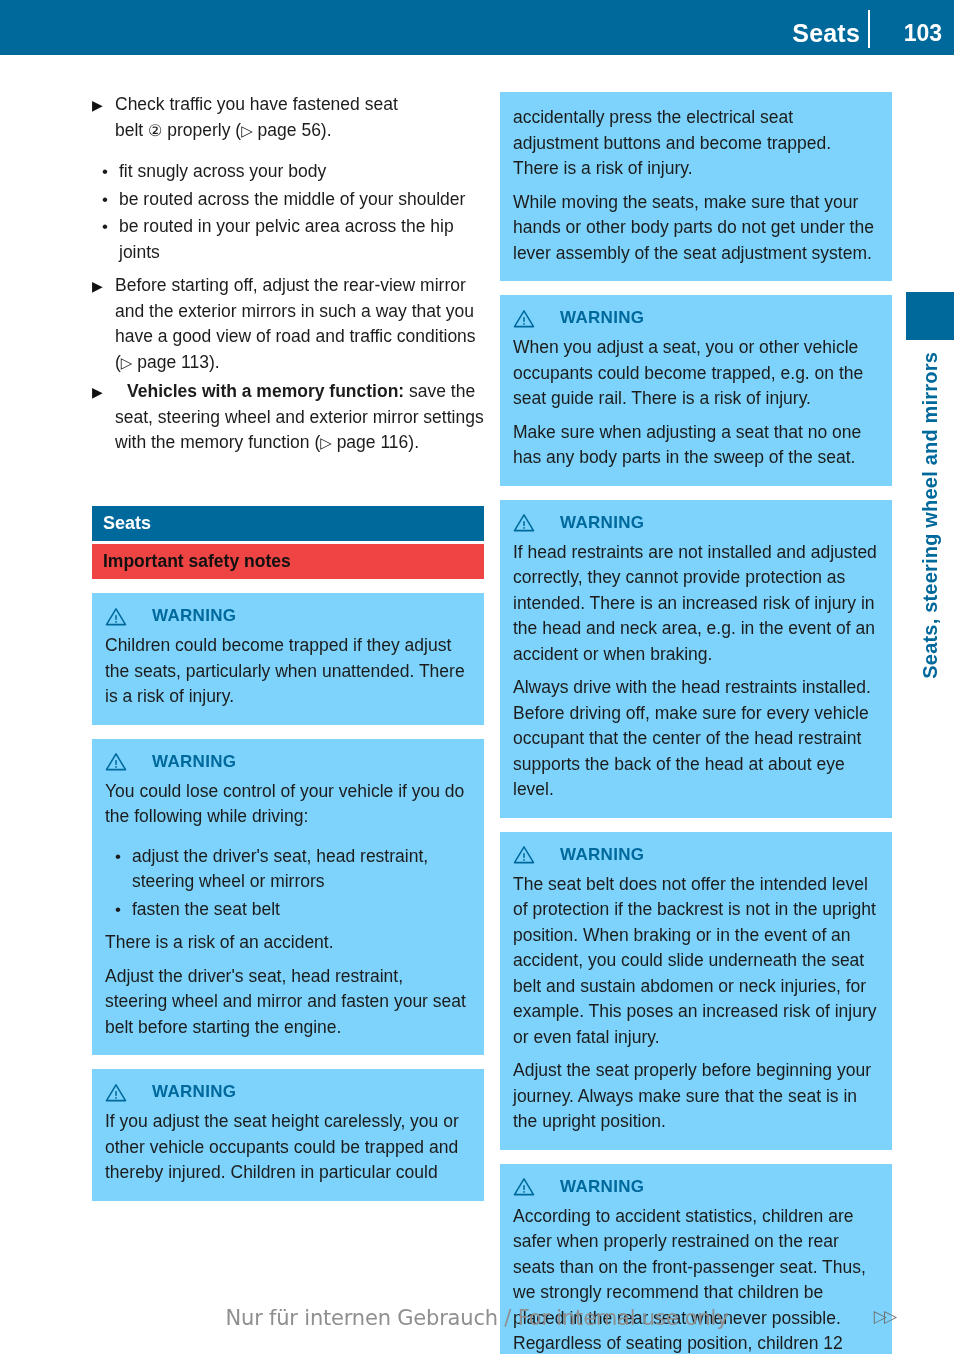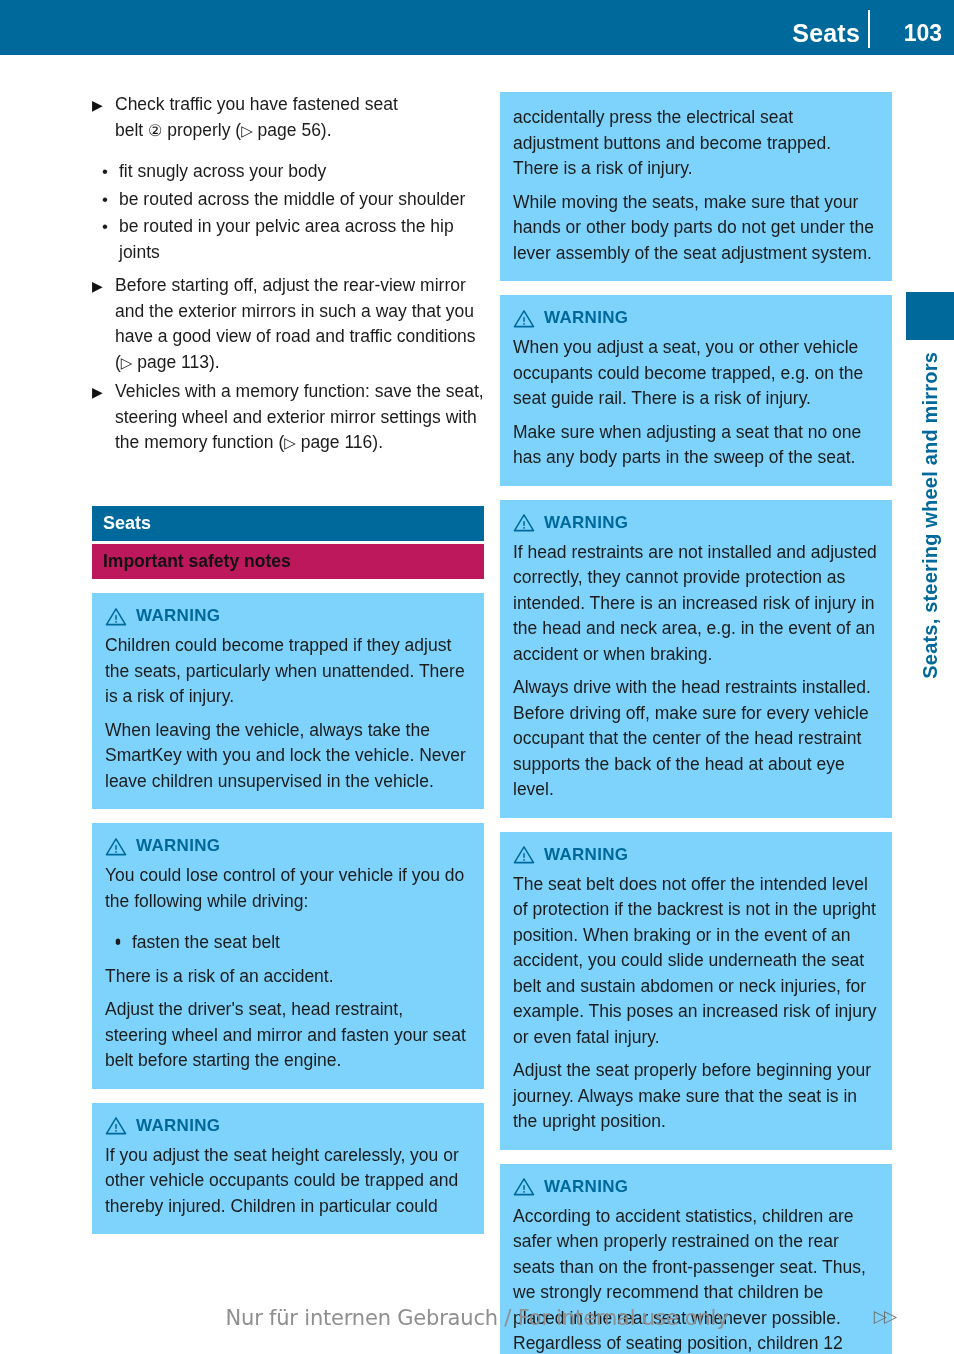--- a/index.html
+++ b/index.html
@@ -93,21 +93,21 @@
   .bullet-item .dot {
     position: absolute;
     left: 2px; top: 0;
     font-size: 17px;
     line-height: 25.5px;
   }
 
   .spacer-6  { height: 6px; }
   .spacer-46 { height: 46px; }
 
-  b, .bold { font-weight: normal; }
+  b, .bold { font-weight: bold; margin-left: 12px; }
 
   
   .circnum {
     display: inline-block;
     font-size: 16px;
     line-height: 1;
   }
   
   .pgref { font-size: 15px; }
 
@@ -115,42 +115,42 @@
   .section-bar {
     background: #00699c;
     color: #ffffff;
     font-size: 18px;
     font-weight: bold;
     padding: 7px 11px 8px 11px;
     line-height: 1.15;
   }
   
   .subsection-bar {
-    background: #be185d;
+    background: #ef4444;
     color: #111111;
     font-size: 17.5px;
     font-weight: bold;
     padding: 7px 15px 8px 11px;
     line-height: 1.15;
     margin-top: 3px;
   }
 
   
   .note-box {
     background: #7dd3fc;
     padding: 13px 14px 15px 13px;
     margin-top: 14px;
   }
   .note-box.first-after-sub { margin-top: 14px; }
   .note-box.continued { margin-top: 0; }
 
   .warn-head {
     display: flex;
     align-items: center;
-    gap: 9px;
+    gap: 25px;
     margin-bottom: 7px;
   }
   .warn-icon {
     width: 22px; height: 19px;
     display: block;
     flex: 0 0 auto;
   }
   .warn-label {
     color: #00699c;
     font-weight: bold;
@@ -260,36 +260,35 @@
   <div class="note-box first-after-sub">
     <div class="warn-head">
       <svg class="warn-icon" viewBox="0 0 24 21">
         <path d="M12 2 L22.5 19.5 L1.5 19.5 Z" fill="none" stroke="#00699c" stroke-width="1.7" stroke-linejoin="round"></path>
         <rect x="11.2" y="9" width="1.7" height="5.2" fill="#00699c"></rect>
         <rect x="11.2" y="15.6" width="1.7" height="1.8" fill="#00699c"></rect>
       </svg>
       <span class="warn-label">WARNING</span>
     </div>
     <p class="para">Children could become trapped if they adjust the seats, particularly when unattended. There is a risk of injury.</p>
-    <p class="para">When leaving the vehicle, always take the SmartKey with you and lock the vehicle. Never leave children unsupervised in the vehicle.</p>
   </div>
 
   <div class="note-box">
     <div class="warn-head">
       <svg class="warn-icon" viewBox="0 0 24 21">
         <path d="M12 2 L22.5 19.5 L1.5 19.5 Z" fill="none" stroke="#00699c" stroke-width="1.7" stroke-linejoin="round"></path>
         <rect x="11.2" y="9" width="1.7" height="5.2" fill="#00699c"></rect>
         <rect x="11.2" y="15.6" width="1.7" height="1.8" fill="#00699c"></rect>
       </svg>
       <span class="warn-label">WARNING</span>
     </div>
     <p class="para">You could lose control of your vehicle if you do the following while driving:</p>
     <div class="spacer-6"></div>
     <div class="bullet-item">
-      <span class="dot">•</span>
+      <span class="dot">•</span><span>adjust the driver's seat, head restraint, steering wheel or mirrors</span>
     </div>
     <div class="bullet-item">
       <span class="dot">•</span><span>fasten the seat belt</span>
     </div>
     <div class="spacer-6"></div>
     <p class="para">There is a risk of an accident.</p>
     <p class="para">Adjust the driver's seat, head restraint, steering wheel and mirror and fasten your seat belt before starting the engine.</p>
   </div>
 
   <div class="note-box">

